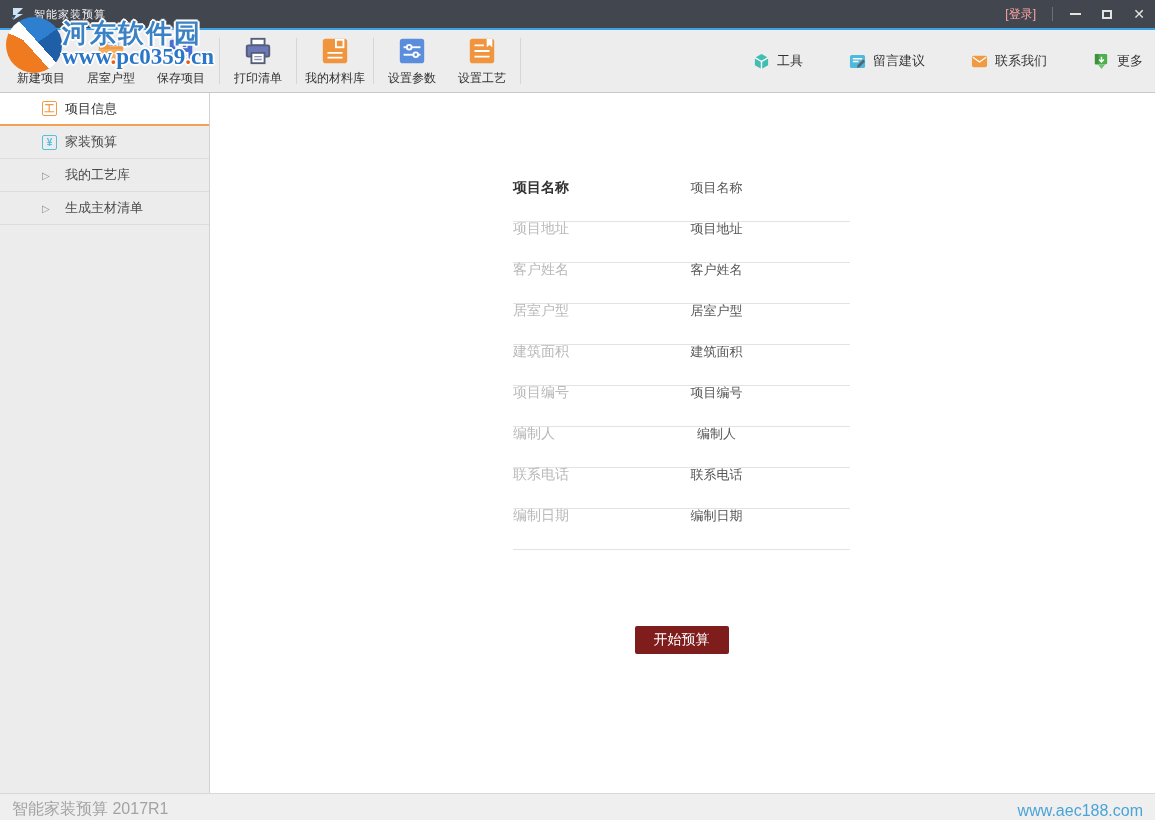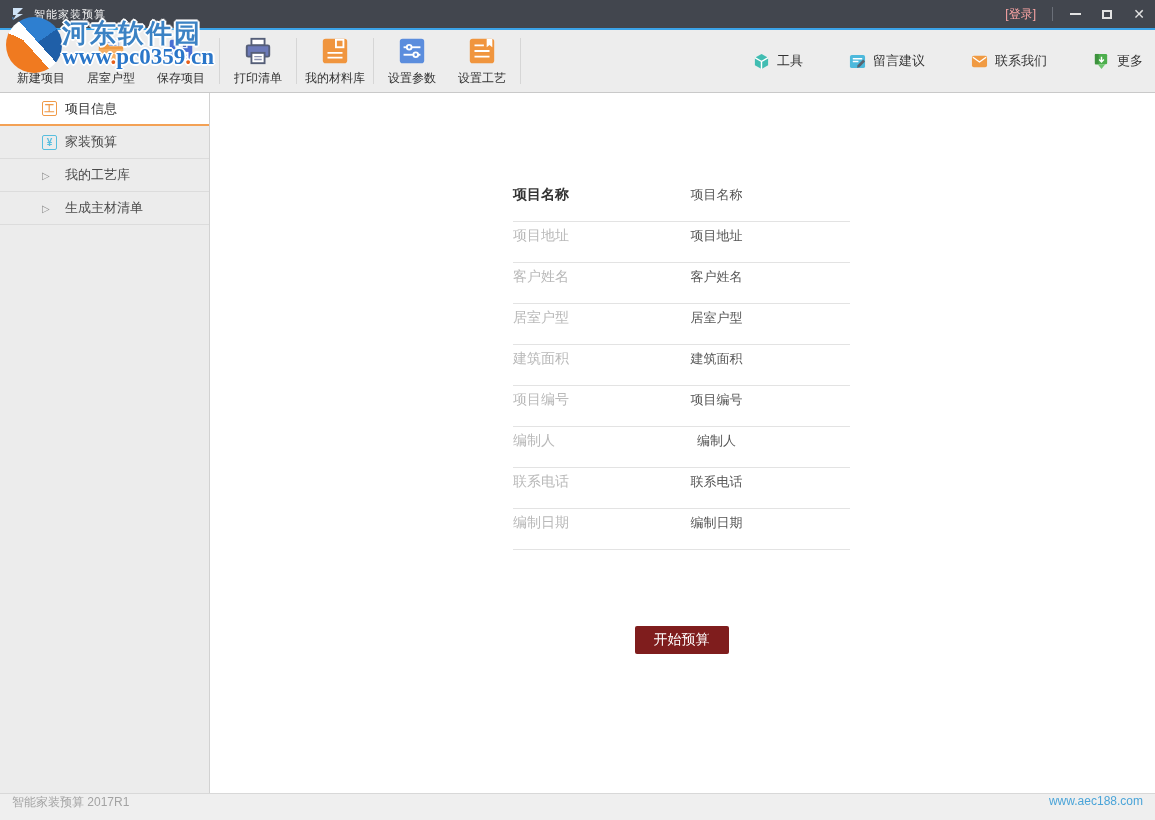--- a/index.html
+++ b/index.html
@@ -38,28 +38,28 @@
   .side-item.active { background:#fff; border-bottom:2px solid #f3a155; color:#333; }
   .side-icon { width:15px; height:15px; border:1px solid; border-radius:2px; font-size:10px; font-weight:bold; display:flex; align-items:center; justify-content:center; flex:none; }
   .icon-orange { color:#f09a48; border-color:#f09a48; }
   .icon-blue { color:#58bede; border-color:#58bede; }
   .side-tri { width:15px; border:none; color:#8f8f8f; font-size:10px; font-weight:normal; justify-content:flex-start; }
 
   .main { flex:1; background:#fff; position:relative; }
 
   
   .form { position:absolute; left:303px; top:88px; width:337px; }
-  .frow { height:41px; border-bottom:1px solid #e3e3e3; display:flex; align-items:flex-end; padding-bottom:17px; }
+  .frow { height:41px; border-bottom:1px solid #e3e3e3; display:flex; align-items:flex-end; padding-bottom:24px; }
   .frow .flabel { width:70px; font-size:14px; color:#b9b9b9; white-space:nowrap; }
   .frow.first .flabel { color:#333; font-weight:bold; }
   .frow .fvalue { flex:1; text-align:center; font-size:13px; color:#555; cursor:text; }
   .start-btn { display:block; margin:76px auto 0; width:94px; height:28px; background:#7f1d1d; color:#fff; border:none; font-size:14px; font-family:"Liberation Sans",sans-serif; border-radius:2px; cursor:pointer; }
 
   
-  .statusbar { height:27px; background:#efefef; border-top:1px solid #d8d8d8; display:flex; align-items:flex-start; padding:0 12px; font-size:12px; color:#a3a3a3; }
+  .statusbar { height:27px; background:#efefef; border-top:1px solid #d8d8d8; display:flex; align-items:flex-end; padding:0 12px; font-size:16px; color:#a3a3a3; }
   .status-link { margin-left:auto; color:#4aa4d8; cursor:pointer; }
 
   
   .watermark { position:absolute; left:0; top:0; width:230px; height:84px; pointer-events:none; z-index:50; }
   .wm-circle { position:absolute; left:6px; top:17px; width:56px; height:56px; border-radius:50%;
      background:
        linear-gradient(48deg, rgba(255,255,255,0) 44%, #ffffff 44% 56%, rgba(255,255,255,0) 56%),
        conic-gradient(from 200deg, #f07a20 0 95deg, #ffffff 95deg 115deg, #2e7fd0 115deg 215deg, #1f5fa8 215deg 300deg, #f07a20 300deg 360deg);
   }
   .wm-outline { text-shadow:-1px -1px 0 #fff,1px -1px 0 #fff,-1px 1px 0 #fff,1px 1px 0 #fff,0 -2px 0 #fff,0 2px 0 #fff,-2px 0 0 #fff,2px 0 0 #fff; }

